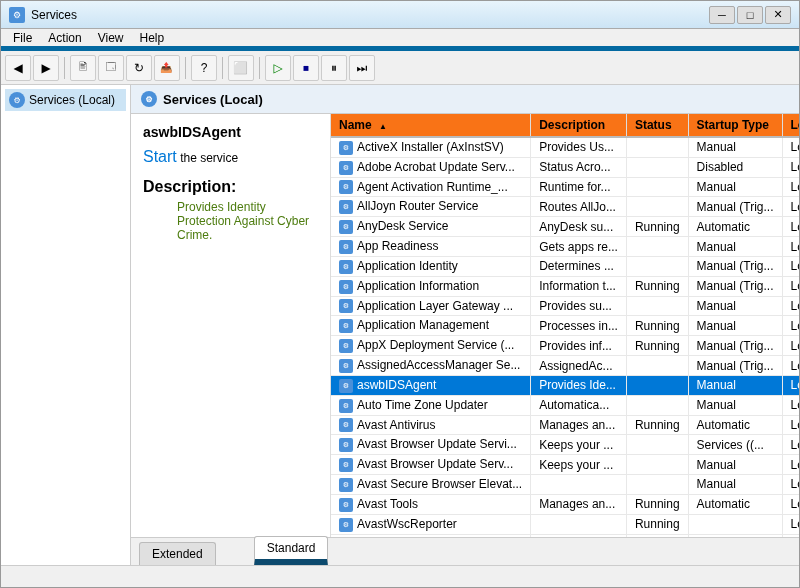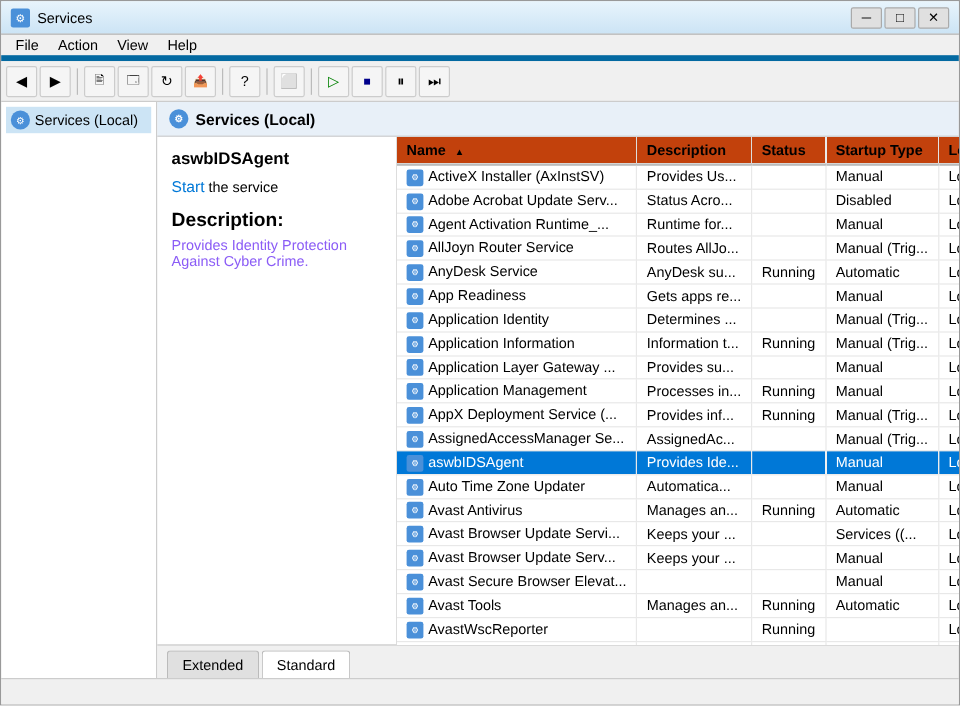--- a/index.html
+++ b/index.html
@@ -28,37 +28,37 @@
     .sidebar-icon { width: 16px; height: 16px; background: #4a90d9; border-radius: 50%; display: flex; align-items: center; justify-content: center; color: white; font-size: 8px; flex-shrink: 0; }
 
     .content-area { flex: 1; display: flex; flex-direction: column; overflow: hidden; }
 
     .content-header { background: #e8f0f8; padding: 6px 10px; border-bottom: 1px solid #ccc; display: flex; align-items: center; gap: 6px; font-size: 13px; font-weight: 600; }
 
     .content-body { display: flex; flex: 1; overflow: hidden; }
 
     .left-panel { width: 200px; background: white; border-right: 1px solid #ddd; padding: 10px 12px; overflow: auto; }
     .service-name { font-size: 14px; font-weight: bold; margin-bottom: 8px; }
-    .service-link { color: #0078d7; text-decoration: none; cursor: pointer; font-size: 13px; }
+    .service-link { color: #0078d7; text-decoration: none; cursor: pointer; font-size: 16px; }
     .description-label { font-weight: bold; font-size: 16px; margin-top: 12px; margin-bottom: 4px; }
-    .description-text { font-size: 12px; color: #8b5cf6; }
+    .description-text { font-size: 12px; color: #4d7c0f; margin-left: 34px; }
 
     .right-panel { flex: 1; overflow: auto; background: white; }
 
     .services-table { width: 100%; border-collapse: collapse; }
-    .services-table th { background: #c2410c; border-bottom: 2px solid #bbb; border-right: 1px solid #ddd; padding: 4px 8px; text-align: left; font-size: 12px; font-weight: 600; position: sticky; top: 0; white-space: nowrap; cursor: pointer; }
+    .services-table th { background: #f97316; border-bottom: 2px solid #bbb; border-right: 1px solid #ddd; padding: 4px 8px; text-align: left; font-size: 12px; font-weight: 600; position: sticky; top: 0; white-space: nowrap; cursor: pointer; }
     .services-table td { border-bottom: 1px solid #e8e8e8; border-right: 1px solid #e8e8e8; padding: 2px 8px; font-size: 12px; white-space: nowrap; overflow: hidden; text-overflow: ellipsis; max-width: 200px; }
     .services-table tr.selected { background: #0078d7; color: white; }
     .services-table tr.selected td { color: white; }
 
     .service-icon { width: 14px; height: 14px; background: #4a90d9; border-radius: 2px; display: inline-flex; align-items: center; justify-content: center; color: white; font-size: 7px; margin-right: 4px; vertical-align: middle; }
 
-    .bottom-tabs { height: 28px; background: #f0f0f0; border-top: 1px solid #ccc; display: flex; align-items: flex-end; padding: 0 8px; }
+    .bottom-tabs { height: 28px; background: #f0f0f0; border-top: 1px solid #ccc; display: flex; align-items: flex-end; padding: 0 8px; gap: 36px; }
     .tab { padding: 4px 12px; border: 1px solid #bbb; border-bottom: none; background: #e0e0e0; cursor: pointer; font-size: 12px; border-radius: 3px 3px 0 0; margin-right: 2px; }
-    .tab.active { background: white; border-bottom: 1px solid #0c4a6e; margin-bottom: -1px; }
+    .tab.active { background: white; border-bottom: 7px solid #0c4a6e; margin-bottom: -1px; }
 
     .sort-arrow { font-size: 8px; margin-left: 4px; }
 
     .status-bar { height: 22px; background: #f0f0f0; border-top: 1px solid #ccc; display: flex; align-items: center; padding: 0 8px; font-size: 11px; color: #555; }
   </style>
 </head>
 <body>
 
 <div class="window">
 

